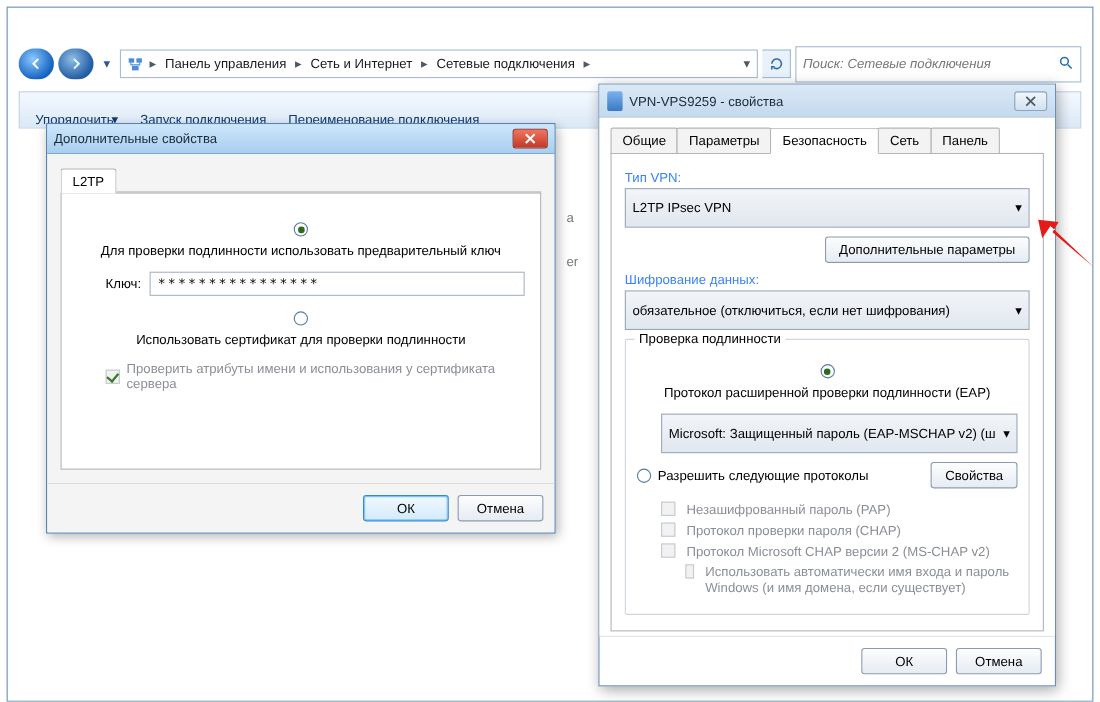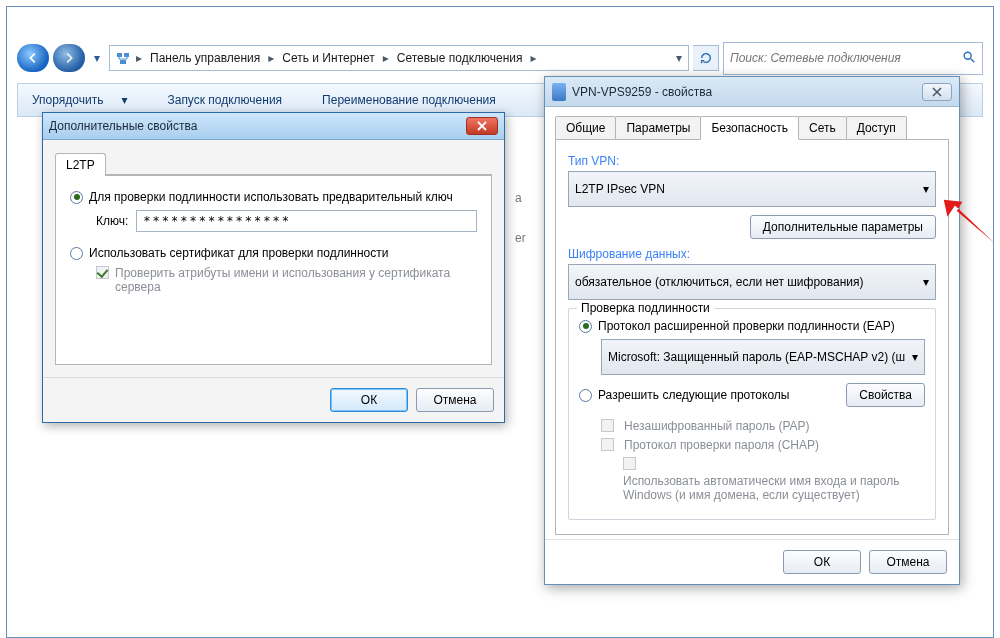--- a/index.html
+++ b/index.html
@@ -16,37 +16,37 @@
   .nav-btn svg { width:14px; height:14px; fill:#fff; }
   .nav-drop { width:16px; height:28px; display:flex; align-items:center; justify-content:center; color:#2a5a9a; }
   .bc { flex:1; height:26px; border:1px solid #a6bbd5; background:#fff; display:flex; align-items:center; padding:0 4px; gap:2px; }
   .bc-icon { width:18px; height:18px; display:flex; align-items:center; justify-content:center; }
   .bc .seg { color:#1a1a1a; padding:2px 4px; }
   .bc .chev { color:#4a5a6a; padding:0 2px; }
   .bc-ref { width:26px; height:26px; border:1px solid #a6bbd5; border-left:none; background:#e9f2fb; display:flex; align-items:center; justify-content:center; }
   .search-box { width:260px; height:33px; border:1px solid #a6bbd5; display:flex; align-items:center; padding:0 6px; color:#777; font-style:italic; background:#fff; }
   .search-box .mag { margin-left:auto; color:#2a5a9a; }
 
-  .toolbar { position:absolute; left:10px; right:10px; top:76px; height:34px; background:linear-gradient(#f4f9ff,#dbe8f6); border:1px solid #bcd0e6; display:flex; align-items:center; gap:40px; padding:0 14px; }
+  .toolbar { position:absolute; left:10px; right:10px; top:76px; height:34px; background:linear-gradient(#f4f9ff,#dbe8f6); border:1px solid #bcd0e6; display:flex; align-items:flex-end; gap:20px; padding:0 14px; }
   .toolbar .tb { color:#113b70; }
   .toolbar .drop { margin-left:-22px; color:#113b70; }
 
   .content-bg { position:absolute; left:10px; right:10px; top:110px; bottom:10px; background:#fff; }
 
   
   .dlg1 { position:absolute; left:42px; top:112px; width:463px; border:1px solid #2e6aa8; box-shadow:2px 3px 10px rgba(0,0,0,.3); background:#fff; }
   .dlg1-title { height:27px; background:linear-gradient(#cde6fb,#a9ceee); border-bottom:1px solid #7fa9d2; display:flex; align-items:center; padding:0 6px; }
   .dlg1-title span.t { color:#1a2a3a; }
   .dlg1-close { margin-left:auto; width:32px; height:18px; border:1px solid #a03022; border-radius:3px; background:linear-gradient(#f07562,#c23a25); display:flex; align-items:center; justify-content:center; }
   .dlg1-body { padding:12px; background:#f4f4f4; }
   .tabstrip { display:flex; }
   .tab { border:1px solid #b5b5b5; border-bottom:none; padding:4px 10px; background:#fff; border-radius:3px 3px 0 0; position:relative; top:1px; }
   .tabstrip .spacer { flex:1; border-bottom:1px solid #b5b5b5; }
   .tab-panel { border:1px solid #b5b5b5; background:#fff; padding:14px 14px 18px; }
-  .radio-row { display:flex; align-items:center; gap:6px; margin:0 0; }
+  .radio-row { display:flex; align-items:center; gap:6px; margin:12px 0;flex-direction:column; }
   .radio { width:13px; height:13px; border:1px solid #5a7aa0; border-radius:50%; display:inline-flex; align-items:center; justify-content:center; background:#fff; }
   .radio.checked::after { content:""; width:6px; height:6px; background:#2c6a1c; border-radius:50%; display:block; }
   .key-row { display:flex; align-items:center; gap:8px; margin:6px 0 14px 26px; }
   .txt-inp { flex:1; height:22px; border:1px solid #a7b4c7; background:#fff; padding:0 6px; font-family:monospace; letter-spacing:2px; }
   .chk { width:13px; height:13px; border:1px solid #9aa6b6; background:#f2f2f2; display:inline-flex; align-items:center; justify-content:center; margin-right:6px; position:relative; }
   .chk.disabled { border-color:#c3c9d1; }
   .chk.checked::after { content:""; position:absolute; left:2px; top:0px; width:5px; height:8px; border-right:2px solid #3a7a2a; border-bottom:2px solid #3a7a2a; transform:rotate(40deg); }
   .disabled-text { color:#8a8f97; }
   .dlg1-actions { display:flex; justify-content:flex-end; gap:8px; padding:10px 10px; background:#f4f4f4; border-top:1px solid #dcdcdc; }
   .btn { min-width:78px; height:24px; border:1px solid #8a9ab0; border-radius:3px; background:linear-gradient(#fdfdfd,#e5ecf4); padding:0 12px; display:inline-flex; align-items:center; justify-content:center; }
@@ -183,21 +183,21 @@
         <span>Для проверки подлинности использовать предварительный ключ</span>
       </div>
       <div class="key-row">
         <span>Ключ:</span>
         <input class="txt-inp" value="****************" style="">
       </div>
       <div class="radio-row">
         <span class="radio"></span>
         <span>Использовать сертификат для проверки подлинности</span>
       </div>
-      <div style="margin:6px 0 0 26px; display:flex; align-items:flex-start;">
+      <div style="margin:6px 0 0 26px; display:flex; align-items:center;">
         <span class="chk disabled checked"></span>
         <span class="disabled-text" style="max-width:360px">Проверить атрибуты имени и использования у сертификата сервера</span>
       </div>
       <div style="height:52px"></div>
     </div>
   </div>
   <div class="dlg1-actions">
     <div class="btn primary">ОК</div>
     <div class="btn">Отмена</div>
   </div>
@@ -212,21 +212,21 @@
           <path d="M2 1L10 9M10 1L2 9" stroke="#4a5a6a" stroke-width="1.6"></path>
         </svg>
       </div>
   </div>
   <div class="dlg2-body">
     <div class="tabstrip2">
       <div class="tab2">Общие</div>
       <div class="tab2">Параметры</div>
       <div class="tab2 active">Безопасность</div>
       <div class="tab2">Сеть</div>
-      <div class="tab2">Доступ</div>
+      <div class="tab2">Панель</div>
     </div>
     <div class="tab2-panel">
       <div class="lbl">Тип VPN:</div>
       <div class="combo">
         <span>L2TP IPsec VPN</span>
         <span class="arr">▾</span>
       </div>
       <div class="inline-right">
         <div class="btn" style="min-width:auto">Дополнительные параметры</div>
       </div>
@@ -254,21 +254,25 @@
 
         <div class="chk-list">
           <div class="row">
               <span class="chk disabled"></span>
               <span class="disabled-text">Незашифрованный пароль (PAP)</span>
             </div>
           <div class="row">
               <span class="chk disabled"></span>
               <span class="disabled-text">Протокол проверки пароля (CHAP)</span>
             </div>
-          <div class="row" style="margin-left:22px;flex-direction:column;">
+          <div class="row">
+              <span class="chk disabled"></span>
+              <span class="disabled-text">Протокол Microsoft CHAP версии 2 (MS-CHAP v2)</span>
+            </div>
+          <div class="row" style="margin-left:22px;">
               <span class="chk disabled"></span>
               <span class="disabled-text" style="max-width:290px">Использовать автоматически имя входа и пароль Windows (и имя домена, если существует)</span>
             </div>
         </div>
       </div>
     </div>
   </div>
   <div class="dlg2-actions">
     <div class="btn">ОК</div>
     <div class="btn">Отмена</div>

